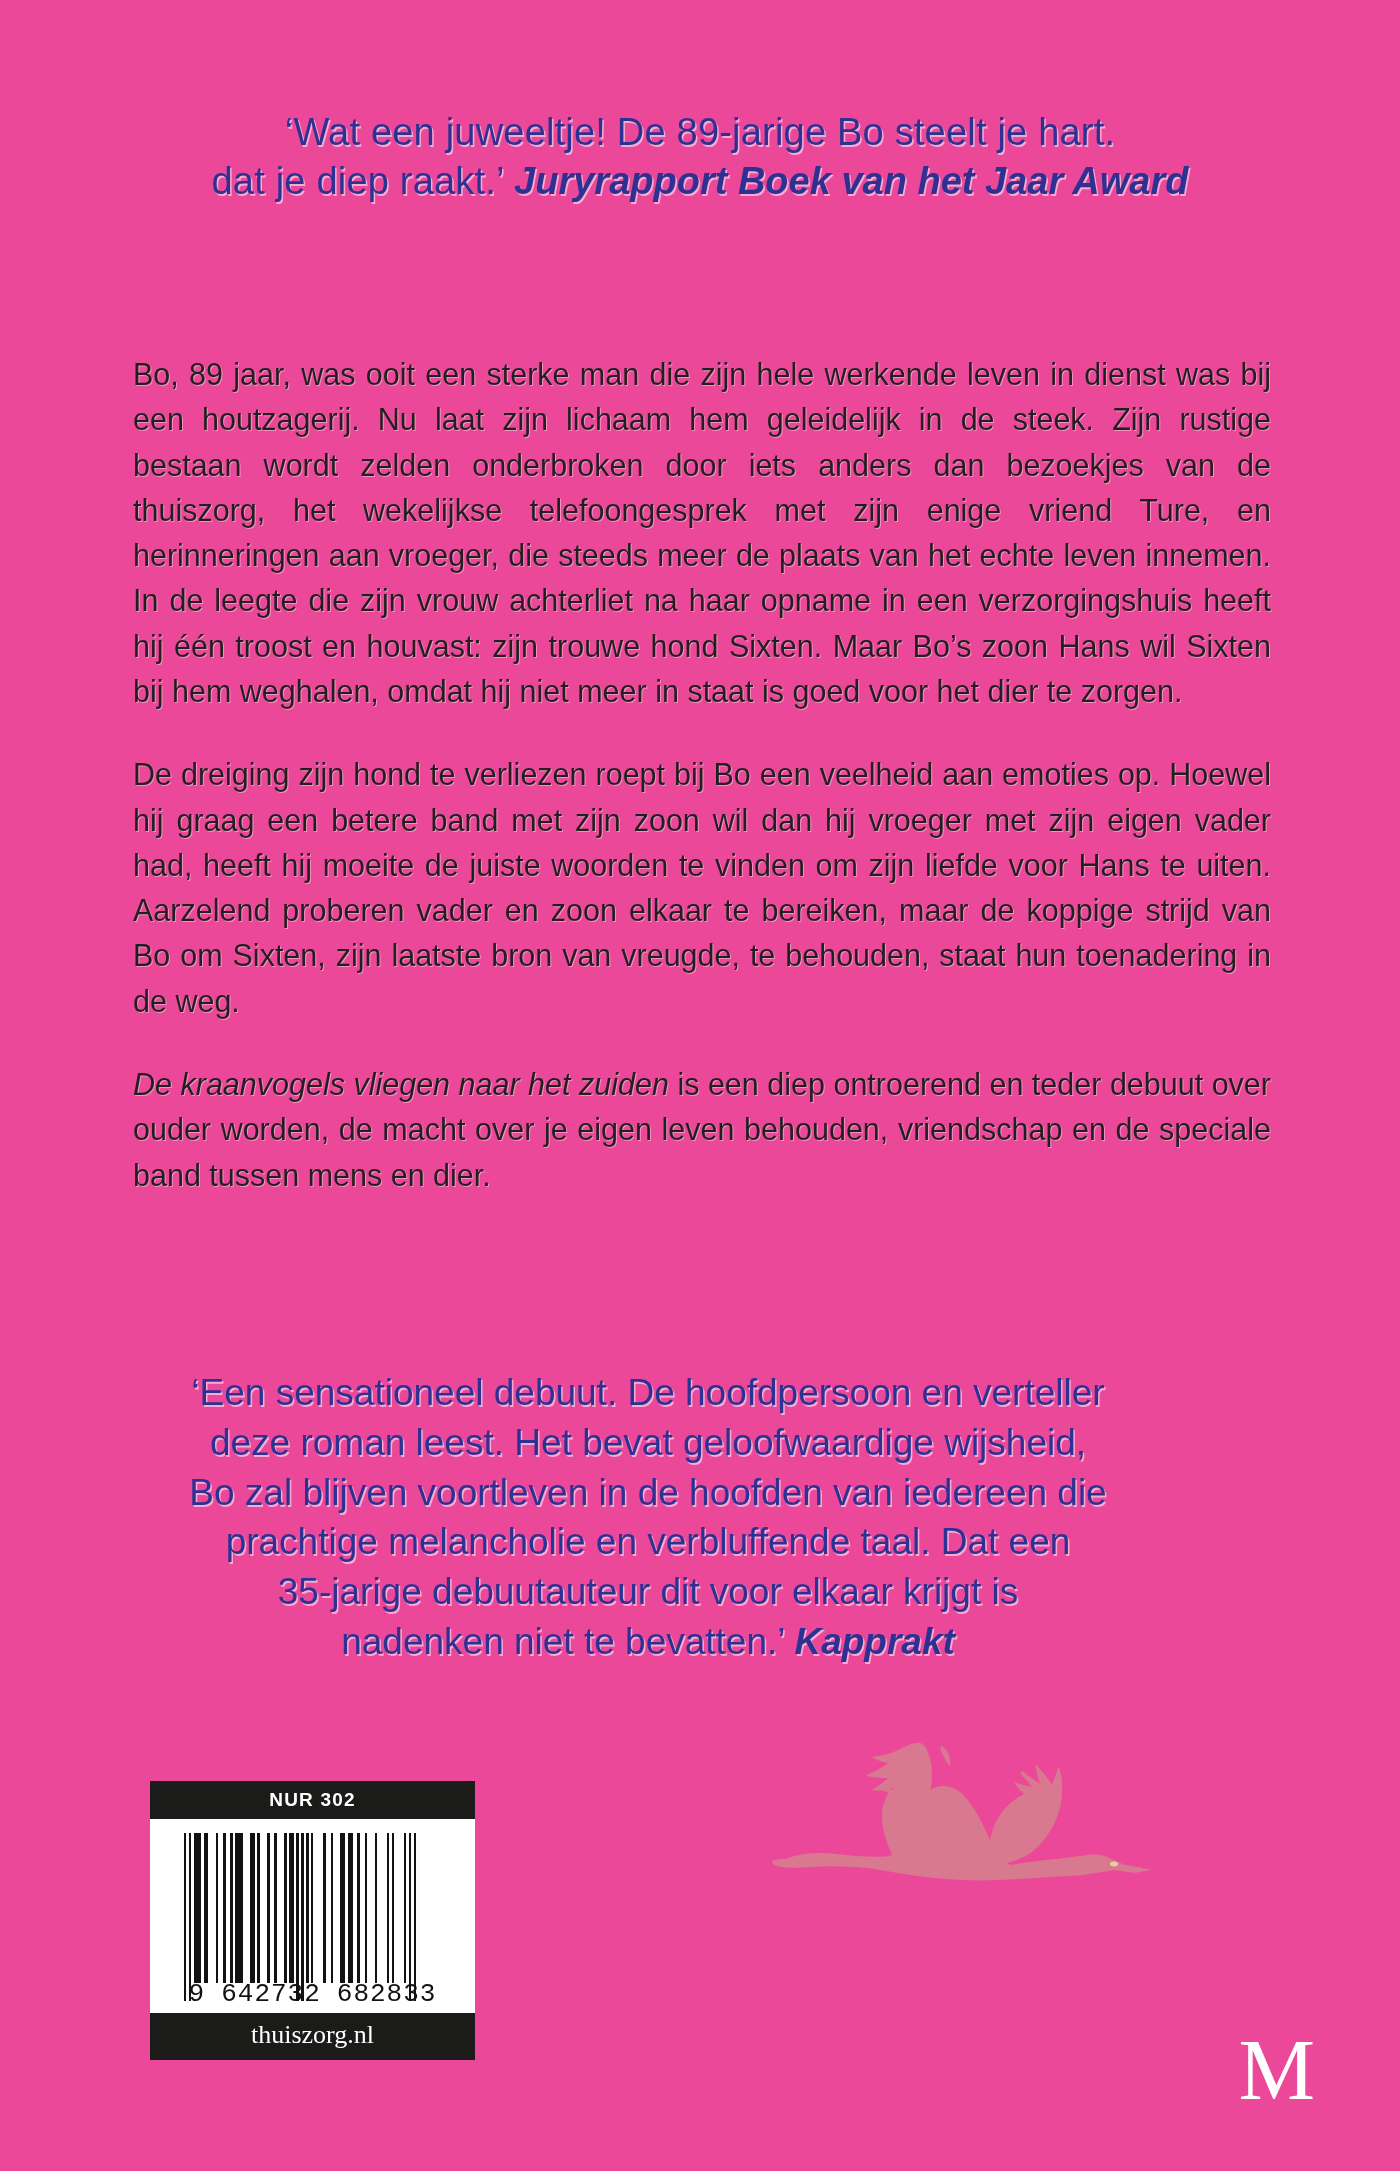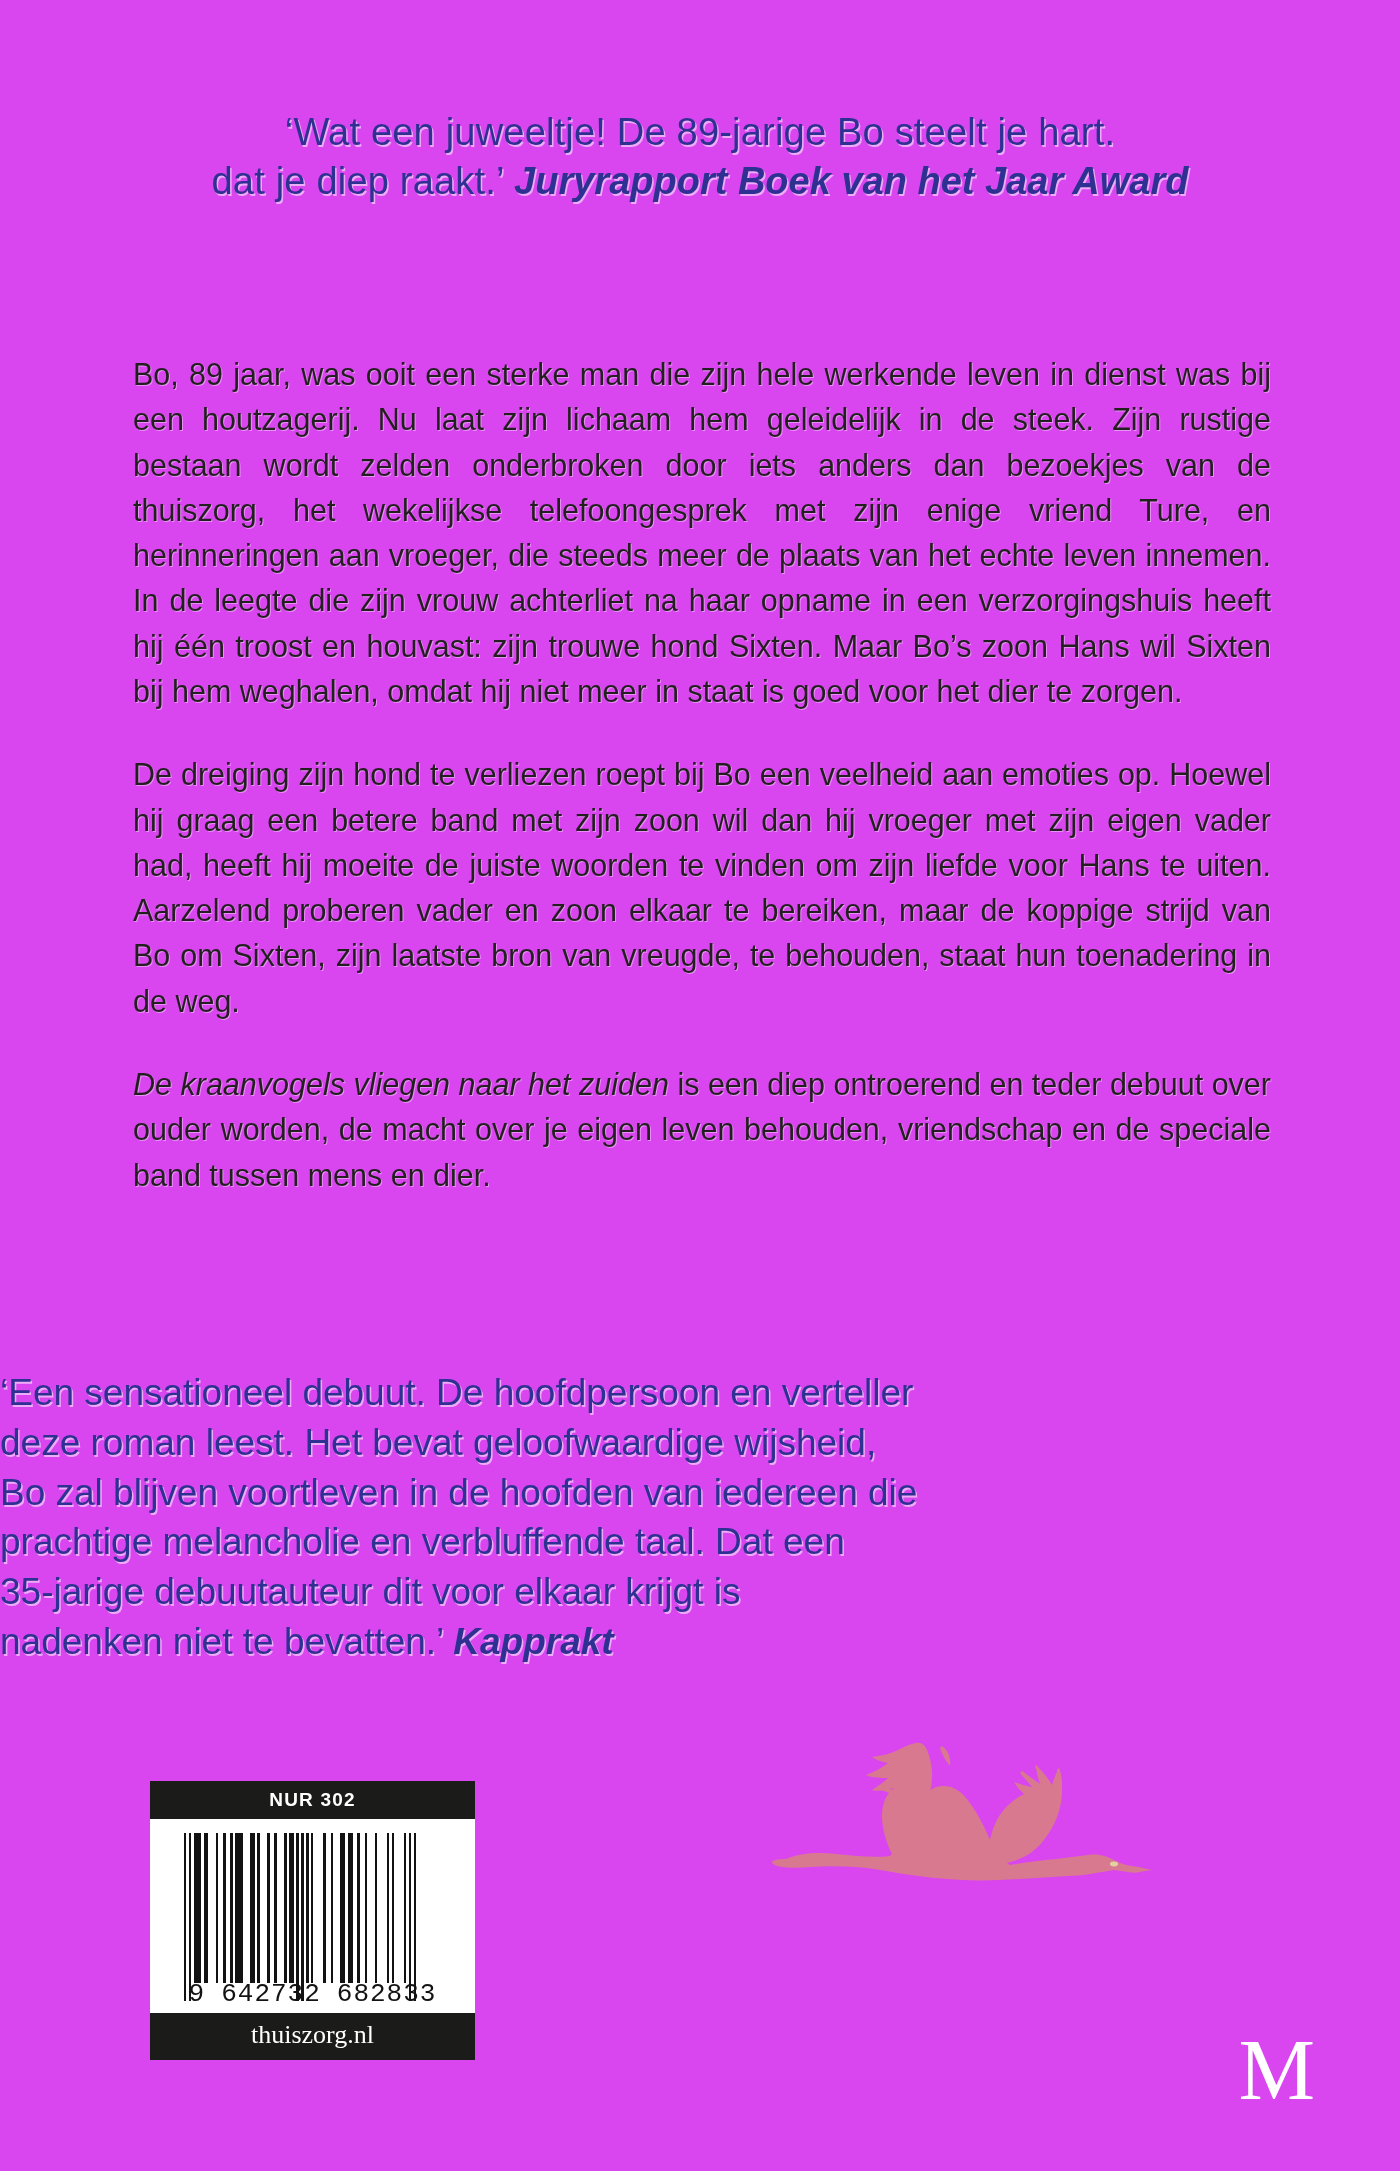--- a/index.html
+++ b/index.html
@@ -12,21 +12,21 @@
     background: #e4dfa6;
     font-family: "Liberation Sans", sans-serif;
     overflow: hidden;
     position: relative;
   }
 
   .page {
     position: relative;
     width: 1400px;
     height: 2171px;
-    background: #d946ef;
+    background: #ec4899;
   }
 
   
   .top-quote {
     position: absolute;
     left: 0;
     top: 108px;
     width: 1400px;
     text-align: center;
     color: #2f3192;
@@ -59,20 +59,21 @@
   .body-copy p:last-child { margin-bottom: 7px; }
   .body-copy p.last-line-left { text-align-last: left; }
   .body-copy em { font-style: italic; }
 
   
   .bottom-quote {
     position: absolute;
     left: 0;
     top: 1368px;
     width: 1296px;
+    text-align: center;
     color: #2f3192;
     font-size: 37px;
     line-height: 1.345;
     font-weight: 400;
     text-shadow: 1.5px 1.5px 0 rgba(255,255,255,0.55);
   }
   .bottom-quote .line { display: block; white-space: nowrap; }
   .bottom-quote .src {
     font-weight: bold;
     font-style: italic;

